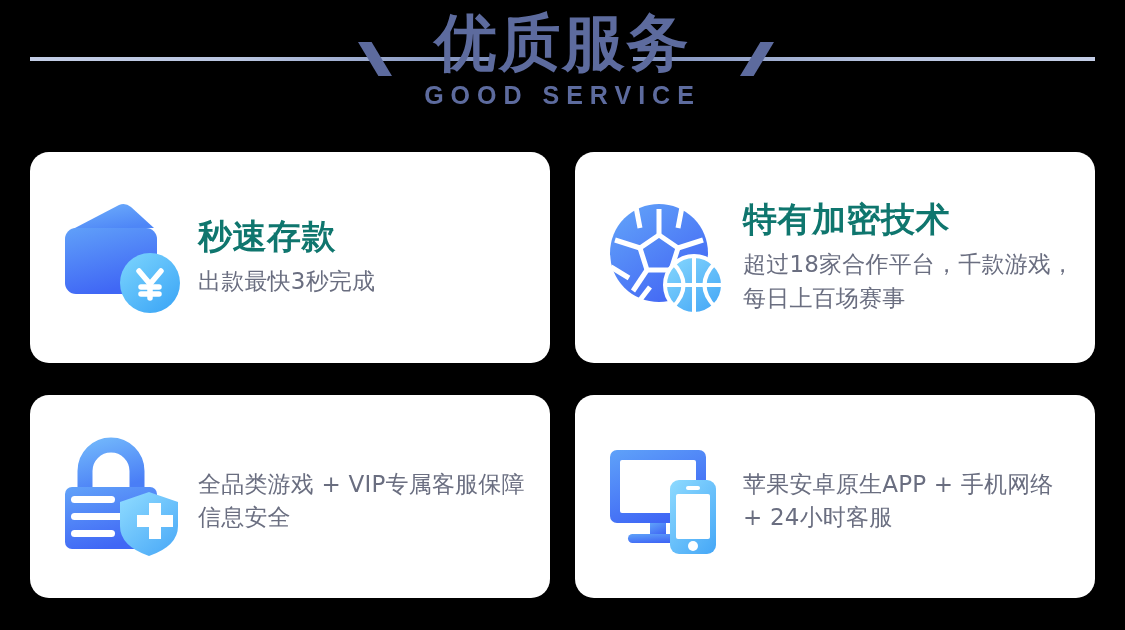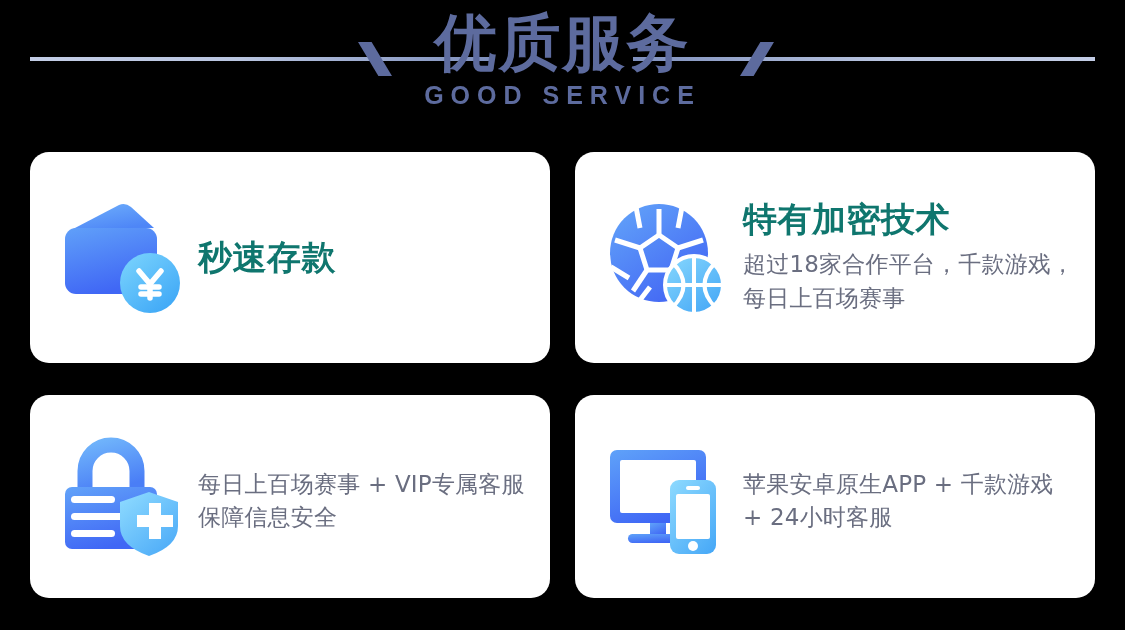--- a/index.html
+++ b/index.html
@@ -166,20 +166,21 @@
           <path d="M80 76 L91 89"></path>
             <path d="M102 76 L91 89"></path>
           <path d="M91 89 L91 103"></path>
           <path d="M82 92 L100 92"></path>
             <path d="M82 99 L100 99"></path>
         </g>
       </svg>
     </div>
     <div class="card-text">
       <div class="card-title">秒速存款</div>
+      <div class="card-desc">出款最快3秒完成</div>
     </div>
   </div>
 
   <div class="card">
     <div class="icon-wrap">
       <svg width="126" height="126" viewBox="0 0 126 126">
         <defs>
           <linearGradient id="b1" x1="0.1" y1="0" x2="0.8" y2="1">
             <stop offset="0%" stop-color="#62a3f9"></stop>
               <stop offset="100%" stop-color="#4163f4"></stop>
@@ -244,21 +245,21 @@
           <rect x="12" y="62" width="44" height="7" rx="3.5"></rect>
           <rect x="12" y="79" width="60" height="7" rx="3.5"></rect>
           <rect x="12" y="96" width="44" height="7" rx="3.5"></rect>
         </g>
 
         <path d="M90 58 L119 68 V92 Q119 112 90 122 Q61 112 61 92 V68 Z" fill="url(#l3)"></path>
         <path d="M84 79 h12 v-12 h12 v12 h12 v12 h-12 v12 h-12 v-12 h-12 z" fill="#ffffff" transform="translate(-6,2)"></path>
       </svg>
     </div>
     <div class="card-text">
-      <div class="card-desc">每日上百场赛事 + VIP专属客服保障信息安全</div>
+      <div class="card-desc">全品类游戏 + VIP专属客服保障信息安全</div>
     </div>
   </div>
 
   <div class="card">
     <div class="icon-wrap">
       <svg width="126" height="126" viewBox="0 0 126 126">
         <defs>
           <linearGradient id="m1" x1="0" y1="0" x2="0.5" y2="1">
             <stop offset="0%" stop-color="#5fa2f9"></stop>
               <stop offset="100%" stop-color="#3f66f5"></stop>
@@ -274,17 +275,17 @@
         <rect x="46" y="89" width="16" height="14" fill="url(#m1)"></rect>
         <rect x="24" y="100" width="60" height="9" rx="4.5" fill="url(#m1)"></rect>
 
         <rect x="66" y="46" width="46" height="74" rx="9" fill="url(#m2)"></rect>
         <rect x="72" y="60" width="34" height="45" rx="2" fill="#ffffff"></rect>
         <rect x="82" y="52" width="14" height="4" rx="2" fill="#ffffff"></rect>
         <circle cx="89" cy="112" r="5" fill="#ffffff"></circle>
       </svg>
     </div>
     <div class="card-text">
-      <div class="card-desc">苹果安卓原生APP + 千款游戏 + 24小时客服</div>
+      <div class="card-desc">苹果安卓原生APP + 手机网络 + 24小时客服</div>
     </div>
   </div>
 
 </div>
 
 </body></html>

